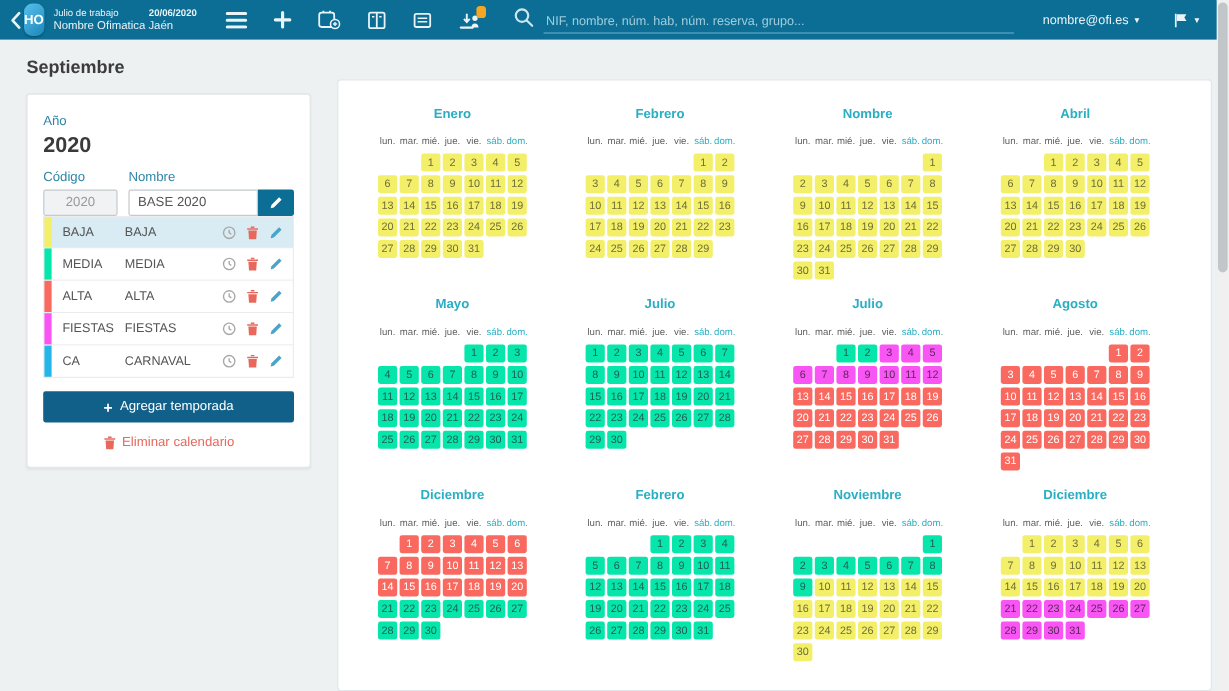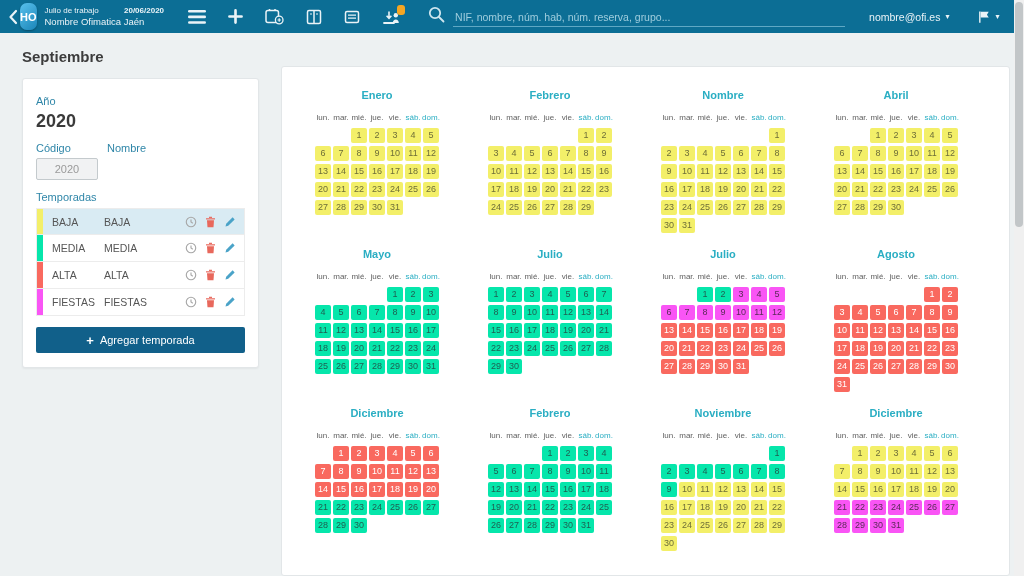--- a/index.html
+++ b/index.html
@@ -181,23 +181,30 @@
 <section class="panel">
   <span class="f-label">Año</span>
   <div class="year-val">2020</div>
   <div class="inputs-row">
     <div class="codigo-col">
       <span class="f-label">Código</span>
       <input class="inp codigo" readonly="" value="2020" style="">
     </div>
     <div class="nombre-col">
       <span class="f-label">Nombre</span>
+      <div class="nombre-wrap">
+        <input class="inp nombre" value="BASE 2020" style="">
+        <button class="edit-btn">
+          <svg width="12" height="12" viewBox="0 0 16 16">
+              <path fill="#ffffff" d="M2 14l.9-3.6L11.5 1.8l2.7 2.7L5.6 13.1 2 14z"></path>
+            </svg>
+        </button>
+      </div>
     </div>
   </div>
-  <span class="f-label seasons-label">Temporadas</span>
   <div id="seasons-list">
       <div class="season-row selected">
         <div class="season-bar" style="background:#f3ef69"></div>
         <div class="season-code">BAJA</div>
         <div class="season-name">BAJA</div>
         <div class="season-actions">
           <span>
             <svg width="12" height="12" viewBox="0 0 16 16">
               <circle cx="8" cy="8" r="6.3" fill="none" stroke="#a7a7a7" stroke-width="1.5"></circle>
               <path d="M8 4.6V8l2.4 1.6" fill="none" stroke="#a7a7a7" stroke-width="1.5"></path>
@@ -293,25 +300,62 @@
               </g>
             </svg>
           </span>
           <span>
             <svg width="12" height="12" viewBox="0 0 16 16">
               <path fill="#4aa3c8" d="M2 14l.9-3.6L11.5 1.8l2.7 2.7L5.6 13.1 2 14z"></path>
             </svg>
           </span>
         </div>
       </div>
+      <div class="season-row">
+        <div class="season-bar" style="background:#25b5e8"></div>
+        <div class="season-code">CA</div>
+        <div class="season-name">CARNAVAL</div>
+        <div class="season-actions">
+          <span>
+            <svg width="12" height="12" viewBox="0 0 16 16">
+              <circle cx="8" cy="8" r="6.3" fill="none" stroke="#a7a7a7" stroke-width="1.5"></circle>
+              <path d="M8 4.6V8l2.4 1.6" fill="none" stroke="#a7a7a7" stroke-width="1.5"></path>
+            </svg>
+          </span>
+          <span>
+            <svg width="11" height="12" viewBox="0 0 14 16">
+              <g fill="#e8685c">
+                <path d="M1 3h12v1.6H1z"></path>
+                <path d="M5 1h4v1.6H5z"></path>
+                <path d="M2.3 5.5h9.4l-.7 9.6H3z"></path>
+              </g>
+            </svg>
+          </span>
+          <span>
+            <svg width="12" height="12" viewBox="0 0 16 16">
+              <path fill="#4aa3c8" d="M2 14l.9-3.6L11.5 1.8l2.7 2.7L5.6 13.1 2 14z"></path>
+            </svg>
+          </span>
+        </div>
+      </div>
     </div>
   <button class="add-btn">
     <span class="plus-glyph">+</span>
     <span>Agregar temporada</span>
   </button>
+  <div class="del-link">
+    <svg width="11" height="12" viewBox="0 0 14 16">
+        <g fill="#e8685c">
+          <path d="M1 3h12v1.6H1z"></path>
+          <path d="M5 1h4v1.6H5z"></path>
+          <path d="M2.3 5.5h9.4l-.7 9.6H3z"></path>
+        </g>
+      </svg>
+    <span>Eliminar calendario</span>
+  </div>
 </section>
 
 <section class="cal-card">
   <div class="months" id="months-grid">
       <div class="month">
         <div class="month-title">Enero</div>
         <div class="wd-row">
           <div class="wd">lun.</div>
           <div class="wd">mar.</div>
           <div class="wd">mié.</div>

